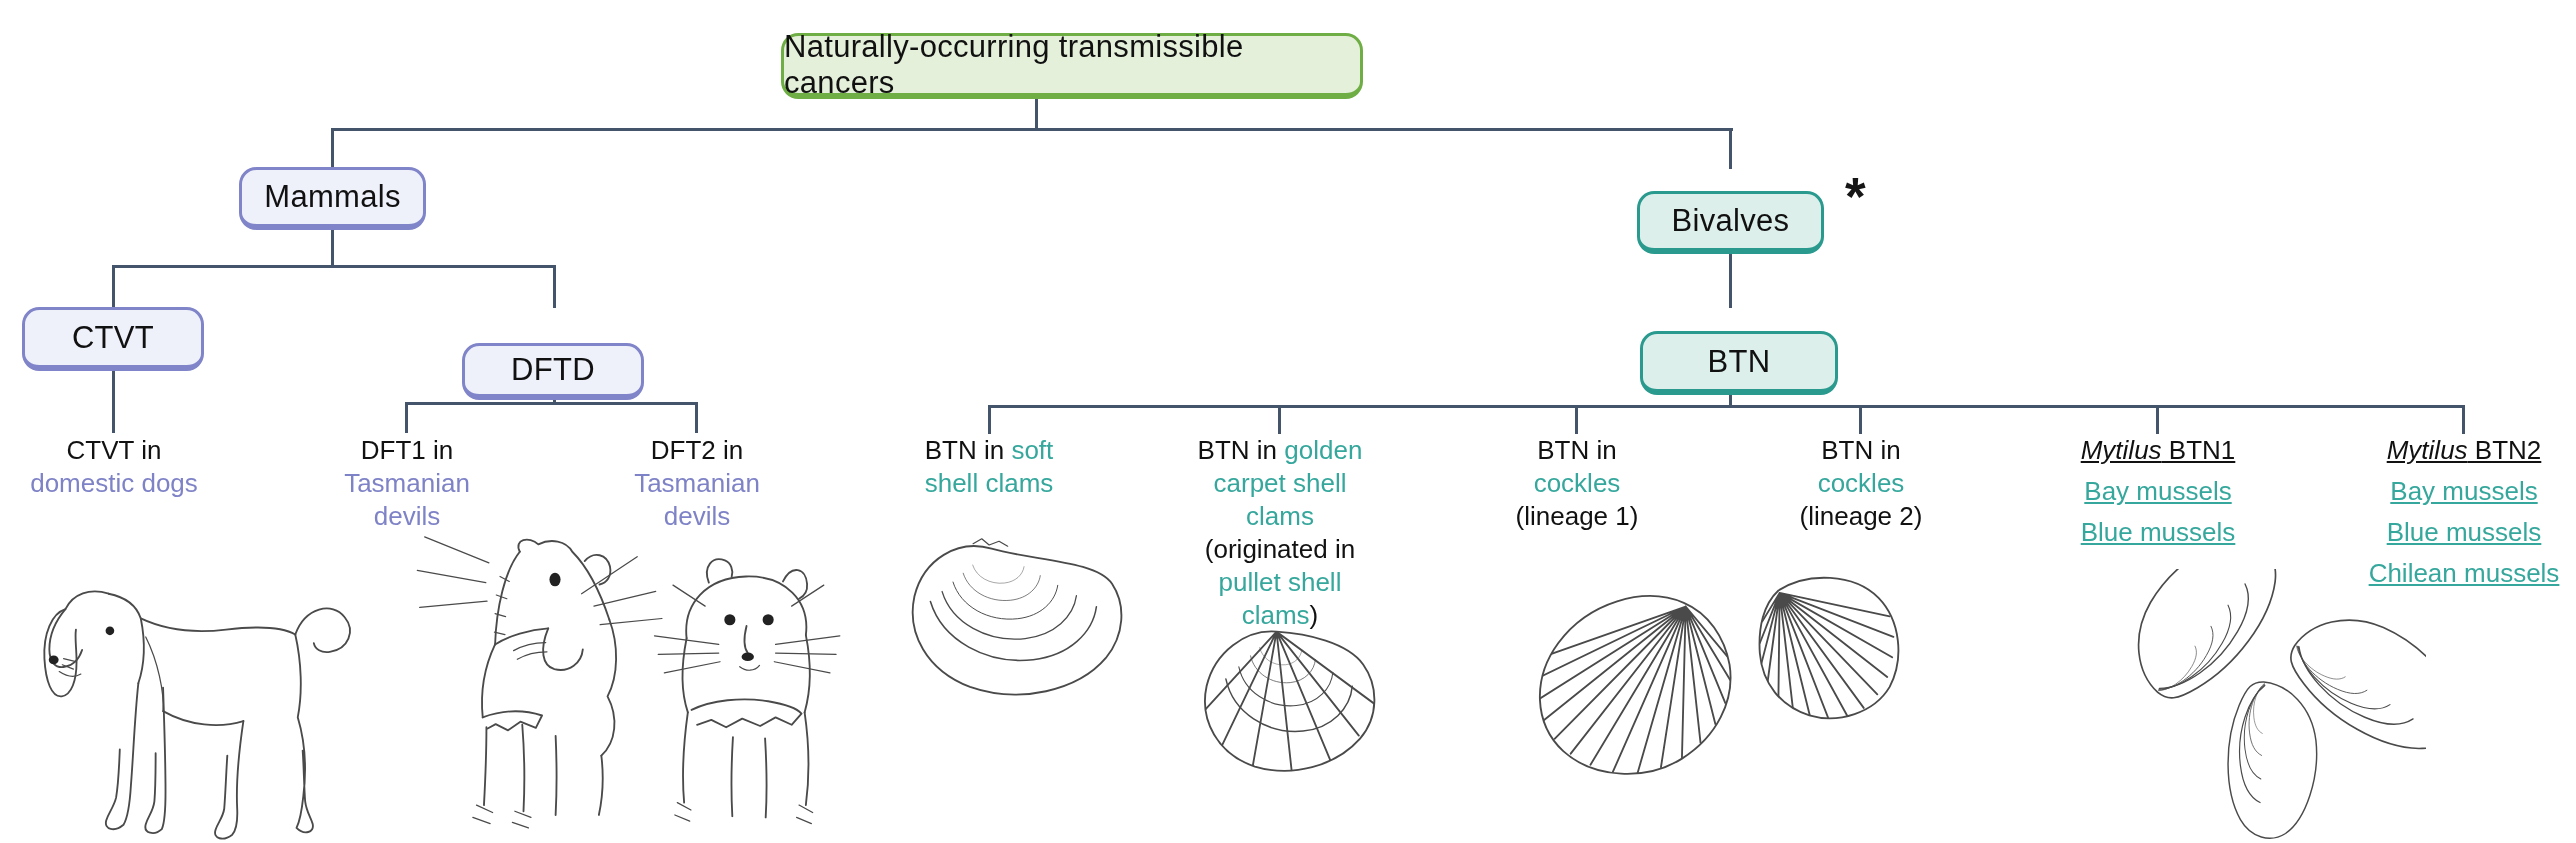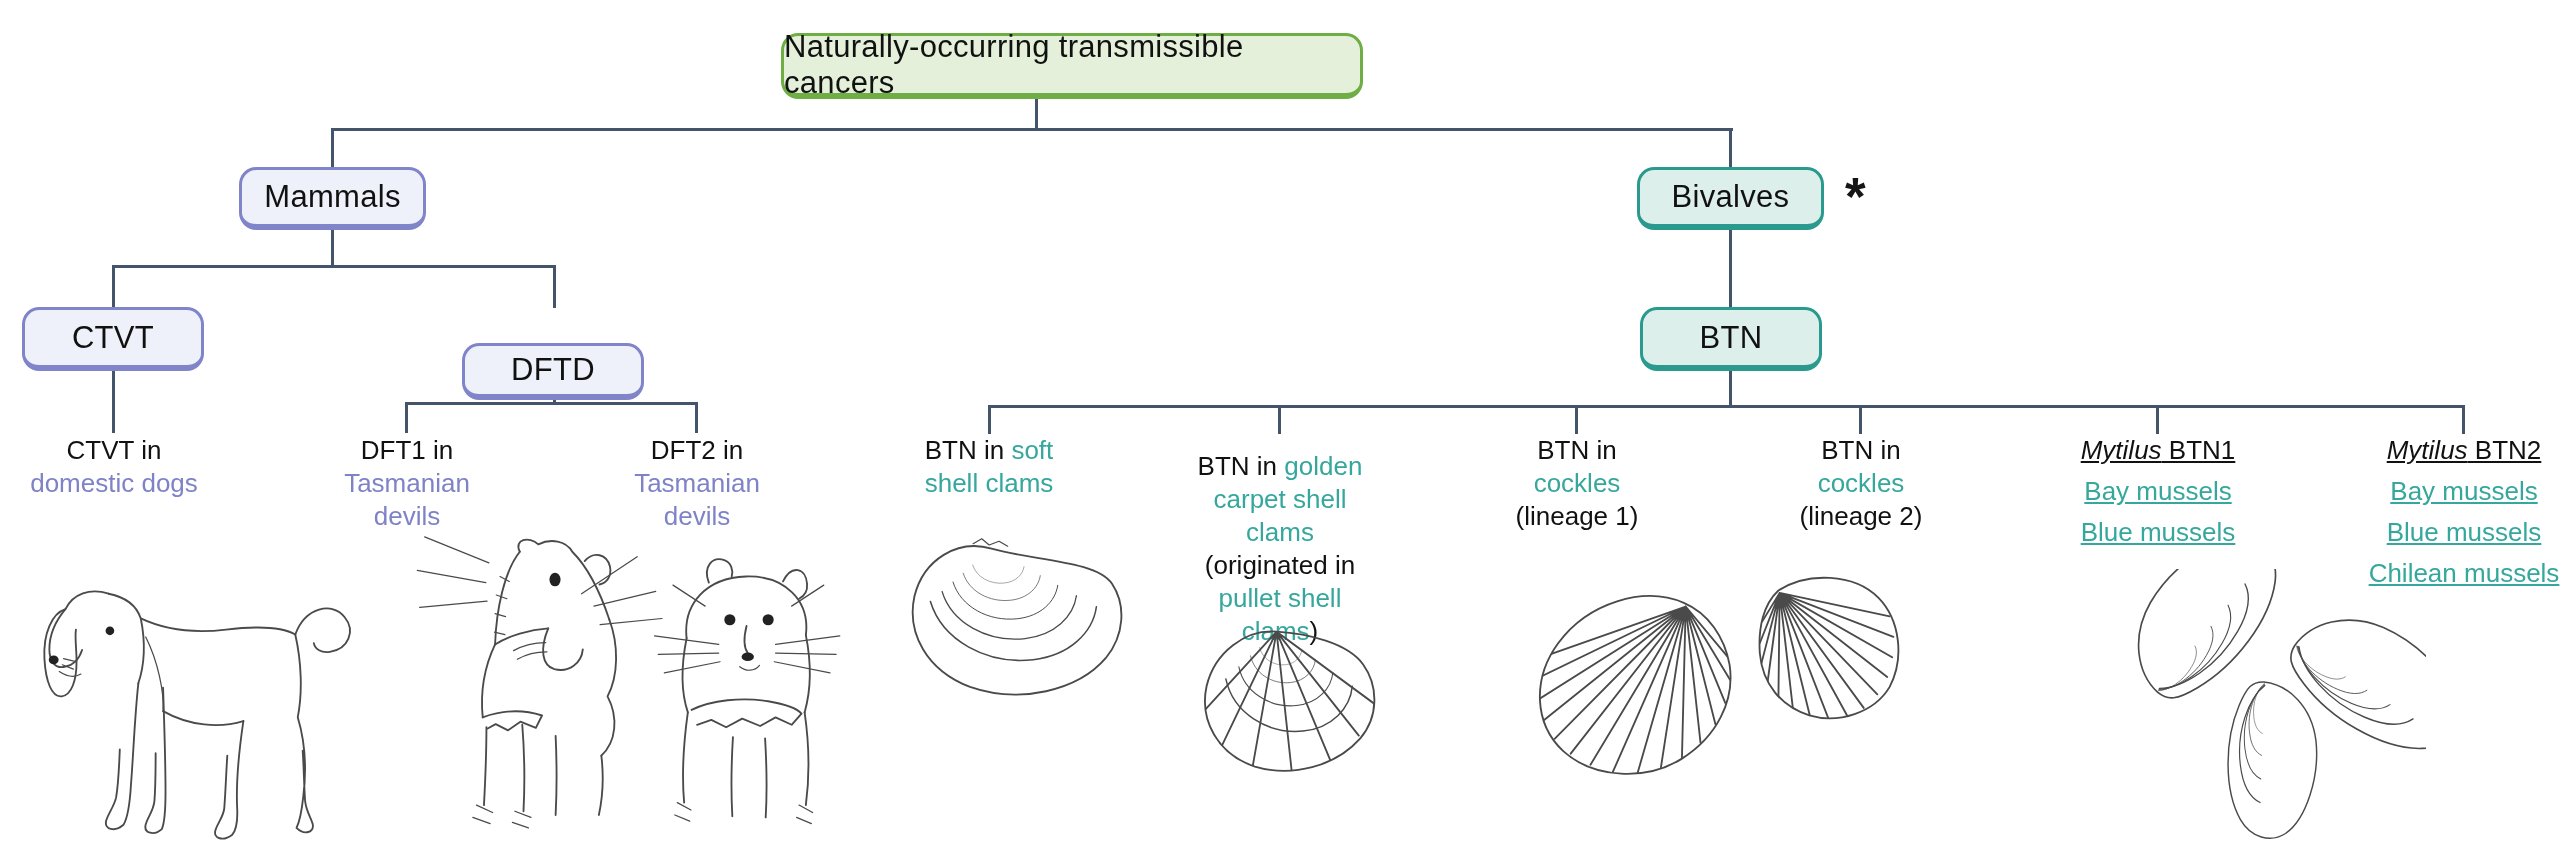--- a/index.html
+++ b/index.html
@@ -10,21 +10,21 @@
     --connector:#44546a; --sketch:#4a4a4a;
   }
   html,body{margin:0;padding:0;background:#fff;}
   #canvas{position:relative;width:2576px;height:843px;background:#fff;overflow:hidden;
           font-family:"Liberation Sans",sans-serif;color:var(--text);}
   .node-box{position:absolute;display:flex;align-items:center;justify-content:center;
             box-sizing:border-box;border-radius:17.3px;font-size:31px;letter-spacing:0.3px;
             border:3.7px solid #000;border-bottom-width:6.8px;}
   .green{background:var(--green-fill);border-color:var(--green-border);}
   .lav{background:var(--purple-fill);border-color:var(--purple-border);}
-  .teal-box{background:var(--teal-fill);border-color:var(--teal-border);}
+  .teal-box{background:var(--teal-fill);border-color:var(--teal-border);margin-top:24px;}
   .edge{position:absolute;background:var(--connector);}
   .leaf{position:absolute;transform:translateX(-50%);text-align:center;font-size:26px;
         line-height:33px;white-space:nowrap;}
   .teal{color:var(--teal-text);}
   .purple{color:var(--purple-text);}
   .it{font-style:italic;}
   .asterisk{position:absolute;font-size:53px;font-weight:bold;color:#161616;}
   .wide .ln{margin-bottom:8px;text-decoration:underline;}
   svg.sketch{position:absolute;}
   svg.sketch path, svg.sketch line{fill:none;stroke:var(--sketch);stroke-width:3;
@@ -74,21 +74,21 @@
   <div class="asterisk" style="left:1845px;top:166px;">*</div>
 
   <div class="node-box lav" style="left:22px;top:307px;width:182px;height:64px;">
     <span>CTVT</span>
   </div>
 
   <div class="node-box lav" style="left:462px;top:307px;width:182px;height:57px;margin-top:36px;">
     <span>DFTD</span>
   </div>
 
-  <div class="node-box teal-box" style="left:1640px;top:307px;width:182px;height:64px;">
+  <div class="node-box teal-box" style="left:1640px;top:307px;width:198px;height:64px;">
     <span>BTN</span>
   </div>
 
   <div class="leaf" style="left:114px;top:434px;">
     <div class="ln">CTVT in</div>
     <div class="ln purple">domestic dogs</div>
   </div>
 
   <div class="leaf" style="left:407px;top:434px;">
     <div class="ln">DFT1 in</div>
@@ -100,21 +100,21 @@
     <div class="ln">DFT2 in</div>
     <div class="ln purple">Tasmanian</div>
     <div class="ln purple">devils</div>
   </div>
 
   <div class="leaf" style="left:989px;top:434px;">
     <div class="ln"><span>BTN in </span><span class="teal">soft</span></div>
     <div class="ln teal">shell clams</div>
   </div>
 
-  <div class="leaf" style="left:1280px;top:450px;">
+  <div class="leaf" style="left:1280px;top:434px;">
     <div class="ln"><span>BTN in </span><span class="teal">golden</span></div>
     <div class="ln teal">carpet shell</div>
     <div class="ln teal">clams</div>
     <div class="ln">(originated in</div>
     <div class="ln teal">pullet shell</div>
     <div class="ln"><span class="teal">clams</span><span>)</span></div>
   </div>
 
   <div class="leaf" style="left:1577px;top:434px;">
     <div class="ln">BTN in</div>

